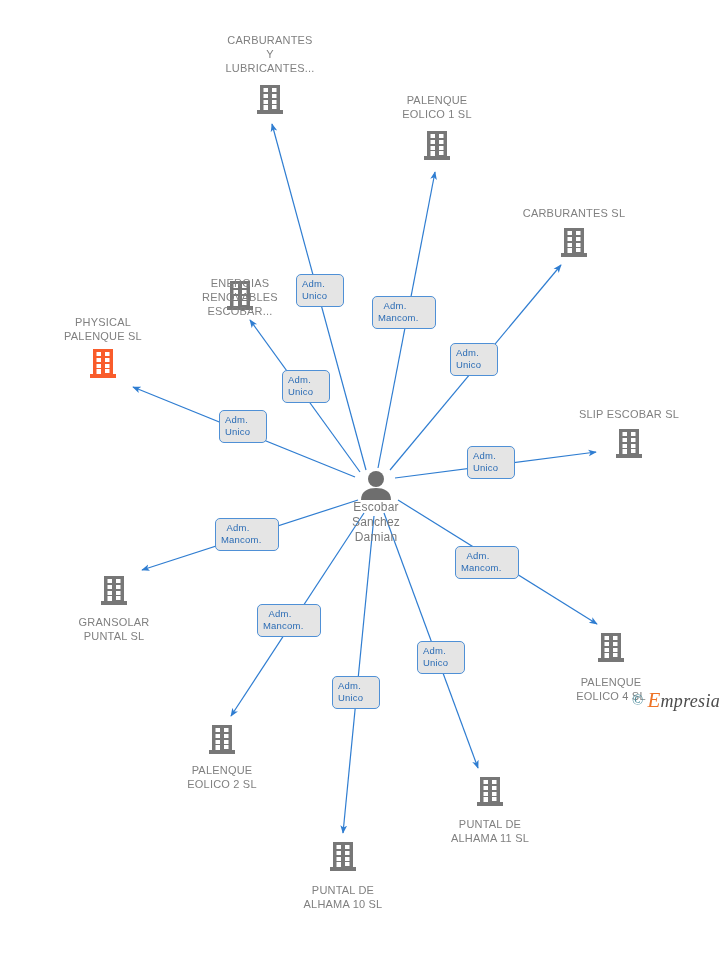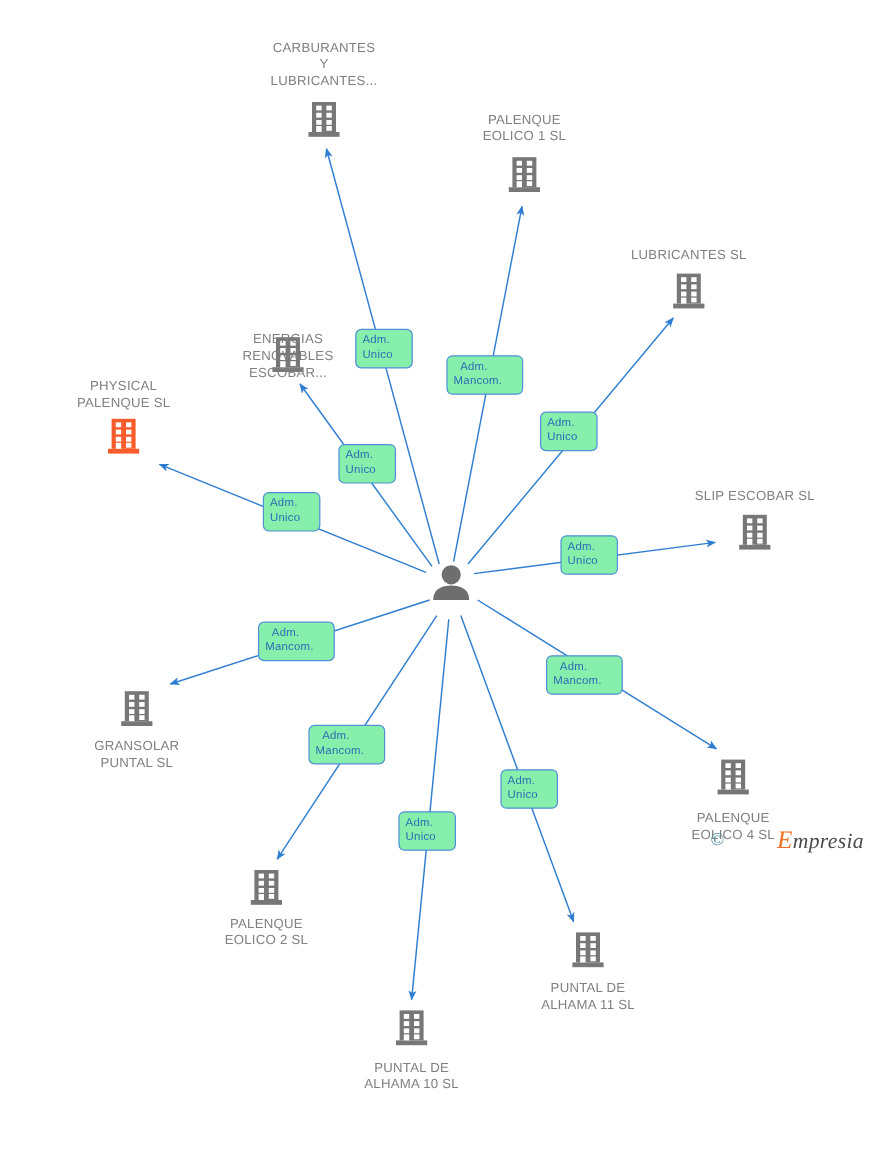--- a/index.html
+++ b/index.html
@@ -52,21 +52,21 @@
     line-height: 0;
   }
   .icon-wrap svg { display: inline-block; }
 
   
   .badge {
     position: absolute;
     box-sizing: border-box;
     border: 1px solid #4f90d6;
     border-radius: 5px;
-    background: #86efac;
+    background: #e5e5e5;
     color: #2b6cb5;
     font-size: 9.5px;
     line-height: 12px;
     text-align: center;
     padding: 3px 23px 4px 5px;
     white-space: pre-line;
     letter-spacing: 0.2px;
   }
 
   
@@ -82,21 +82,20 @@
     color: #4b8c9c;
     font-size: 15px;
     font-family: "Liberation Serif", serif;
   }
   #watermark .brand {
     font-family: "Liberation Serif", serif;
     font-style: italic;
     font-size: 18px;
     color: #4b4b4b;
     letter-spacing: 0.3px;
-    margin-left: 40px;
   }
   #watermark .brand .cap {
     color: #ee7326;
     font-size: 21px;
   }
 </style>
 </head>
 <body>
 
 <div id="canvas">
@@ -170,21 +169,21 @@
               <rect x="8.5" y="16" width="4.5" height="4" fill="#ffffff"></rect>
               <rect x="17" y="4" width="4.5" height="4" fill="#ffffff"></rect>
               <rect x="17" y="10" width="4.5" height="4" fill="#ffffff"></rect>
               <rect x="17" y="16" width="4.5" height="4" fill="#ffffff"></rect>
               <rect x="8.5" y="21" width="4.5" height="5" fill="#ffffff"></rect>
               <rect x="17" y="21" width="4.5" height="4" fill="#ffffff"></rect>
             </g>
           </svg></span>
       </div>
       <div class="node" style="left: 574px; top: 206px;">
-        <div class="label">LUBRICANTES SL</div>
+        <div class="label">CARBURANTES SL</div>
       </div>
       <div class="node" style="left: 240px; top: 280px;">
         <span class="icon-wrap"><svg width="30" height="32" viewBox="0 0 30 32">
             <g>
               <rect x="5" y="1" width="20" height="25" fill="#777777"></rect>
               <rect x="2" y="26" width="26" height="4" fill="#777777"></rect>
               <rect x="8.5" y="4" width="4.5" height="4" fill="#ffffff"></rect>
               <rect x="8.5" y="10" width="4.5" height="4" fill="#ffffff"></rect>
               <rect x="8.5" y="16" width="4.5" height="4" fill="#ffffff"></rect>
               <rect x="17" y="4" width="4.5" height="4" fill="#ffffff"></rect>
@@ -337,20 +336,23 @@
       </div>
       <div class="node" style="left: 343px; top: 883px;">
         <div class="label">PUNTAL DE
 ALHAMA 10 SL</div>
       </div>
       <div class="node center" style="left: 376px; top: 470px;">
         <span class="icon-wrap"><svg width="34" height="30" viewBox="0 0 34 30">
             <circle cx="17" cy="9" r="8" fill="#6e6e6e"></circle>
             <path d="M2 30 C2 21 9 18 17 18 C25 18 32 21 32 30 Z" fill="#6e6e6e"></path>
           </svg></span>
+        <div class="label">Escobar
+Sanchez
+Damian</div>
       </div>
     </div>
   <div id="badge-layer">
       <div class="badge" style="left: 296px; top: 274px; width: 48px;">Adm.
 Unico</div>
       <div class="badge" style="left: 372px; top: 296px; width: 64px;">Adm.
 Mancom.</div>
       <div class="badge" style="left: 450px; top: 343px; width: 48px;">Adm.
 Unico</div>
       <div class="badge" style="left: 282px; top: 370px; width: 48px;">Adm.

